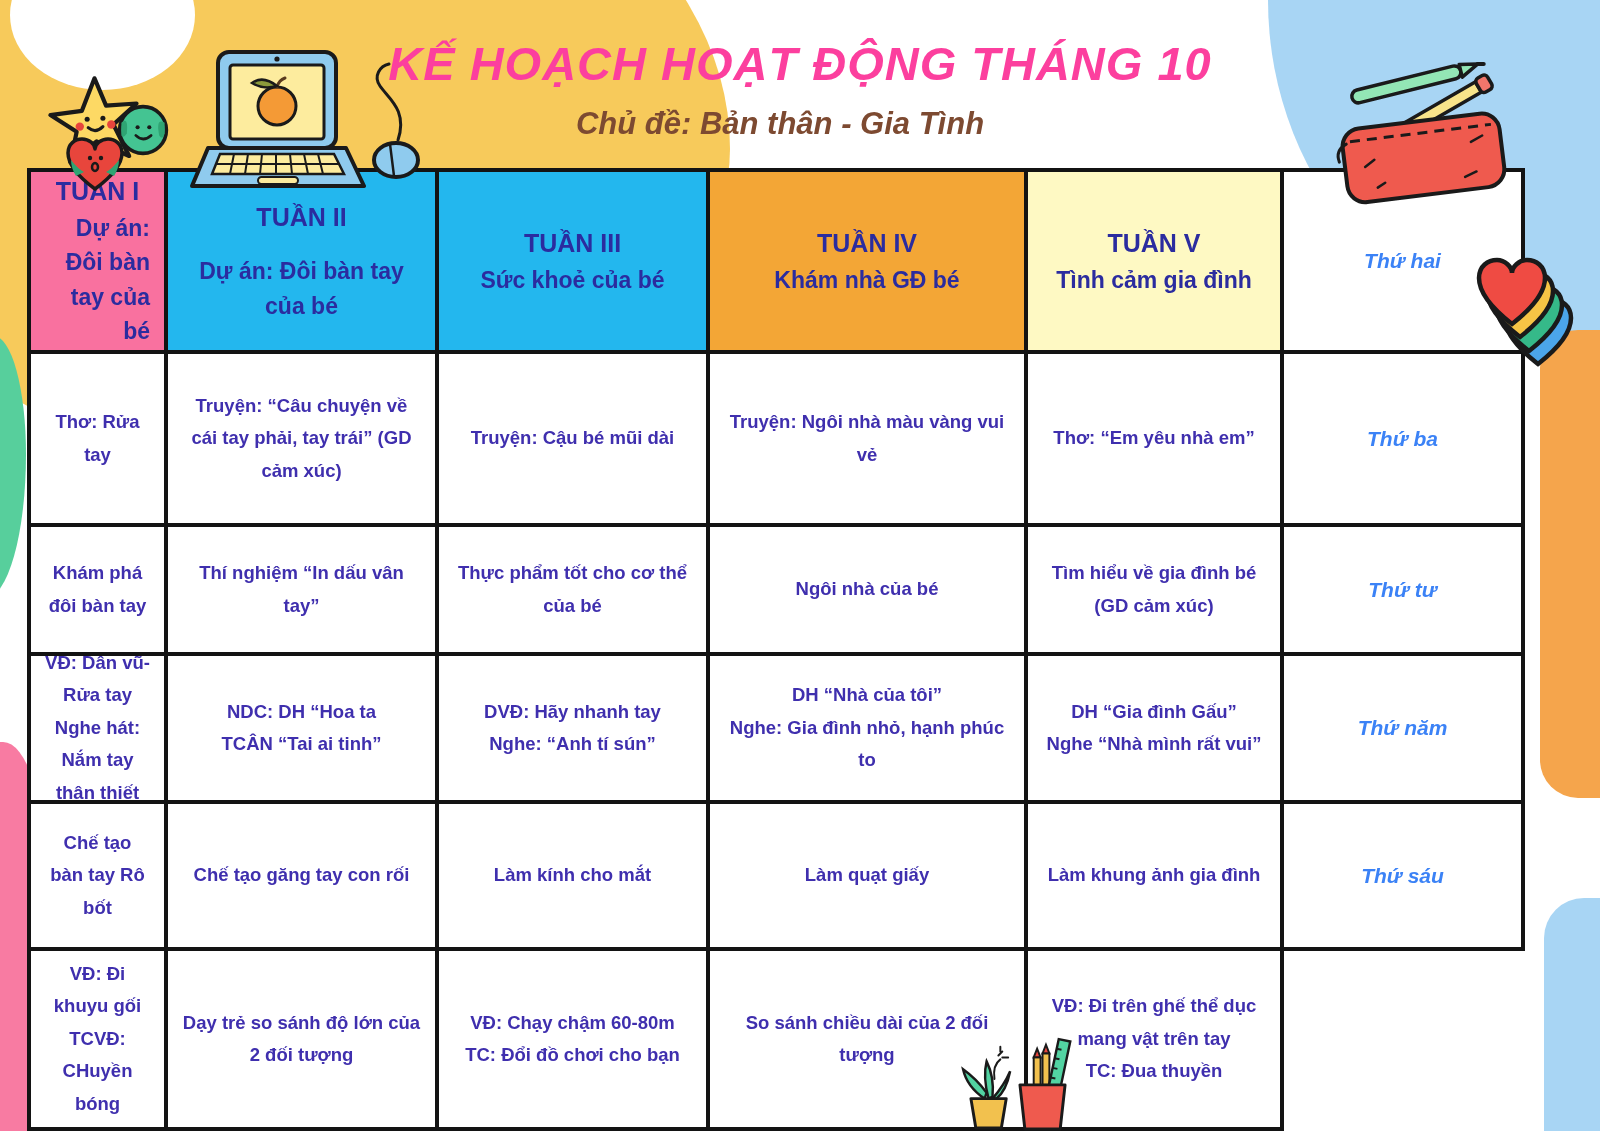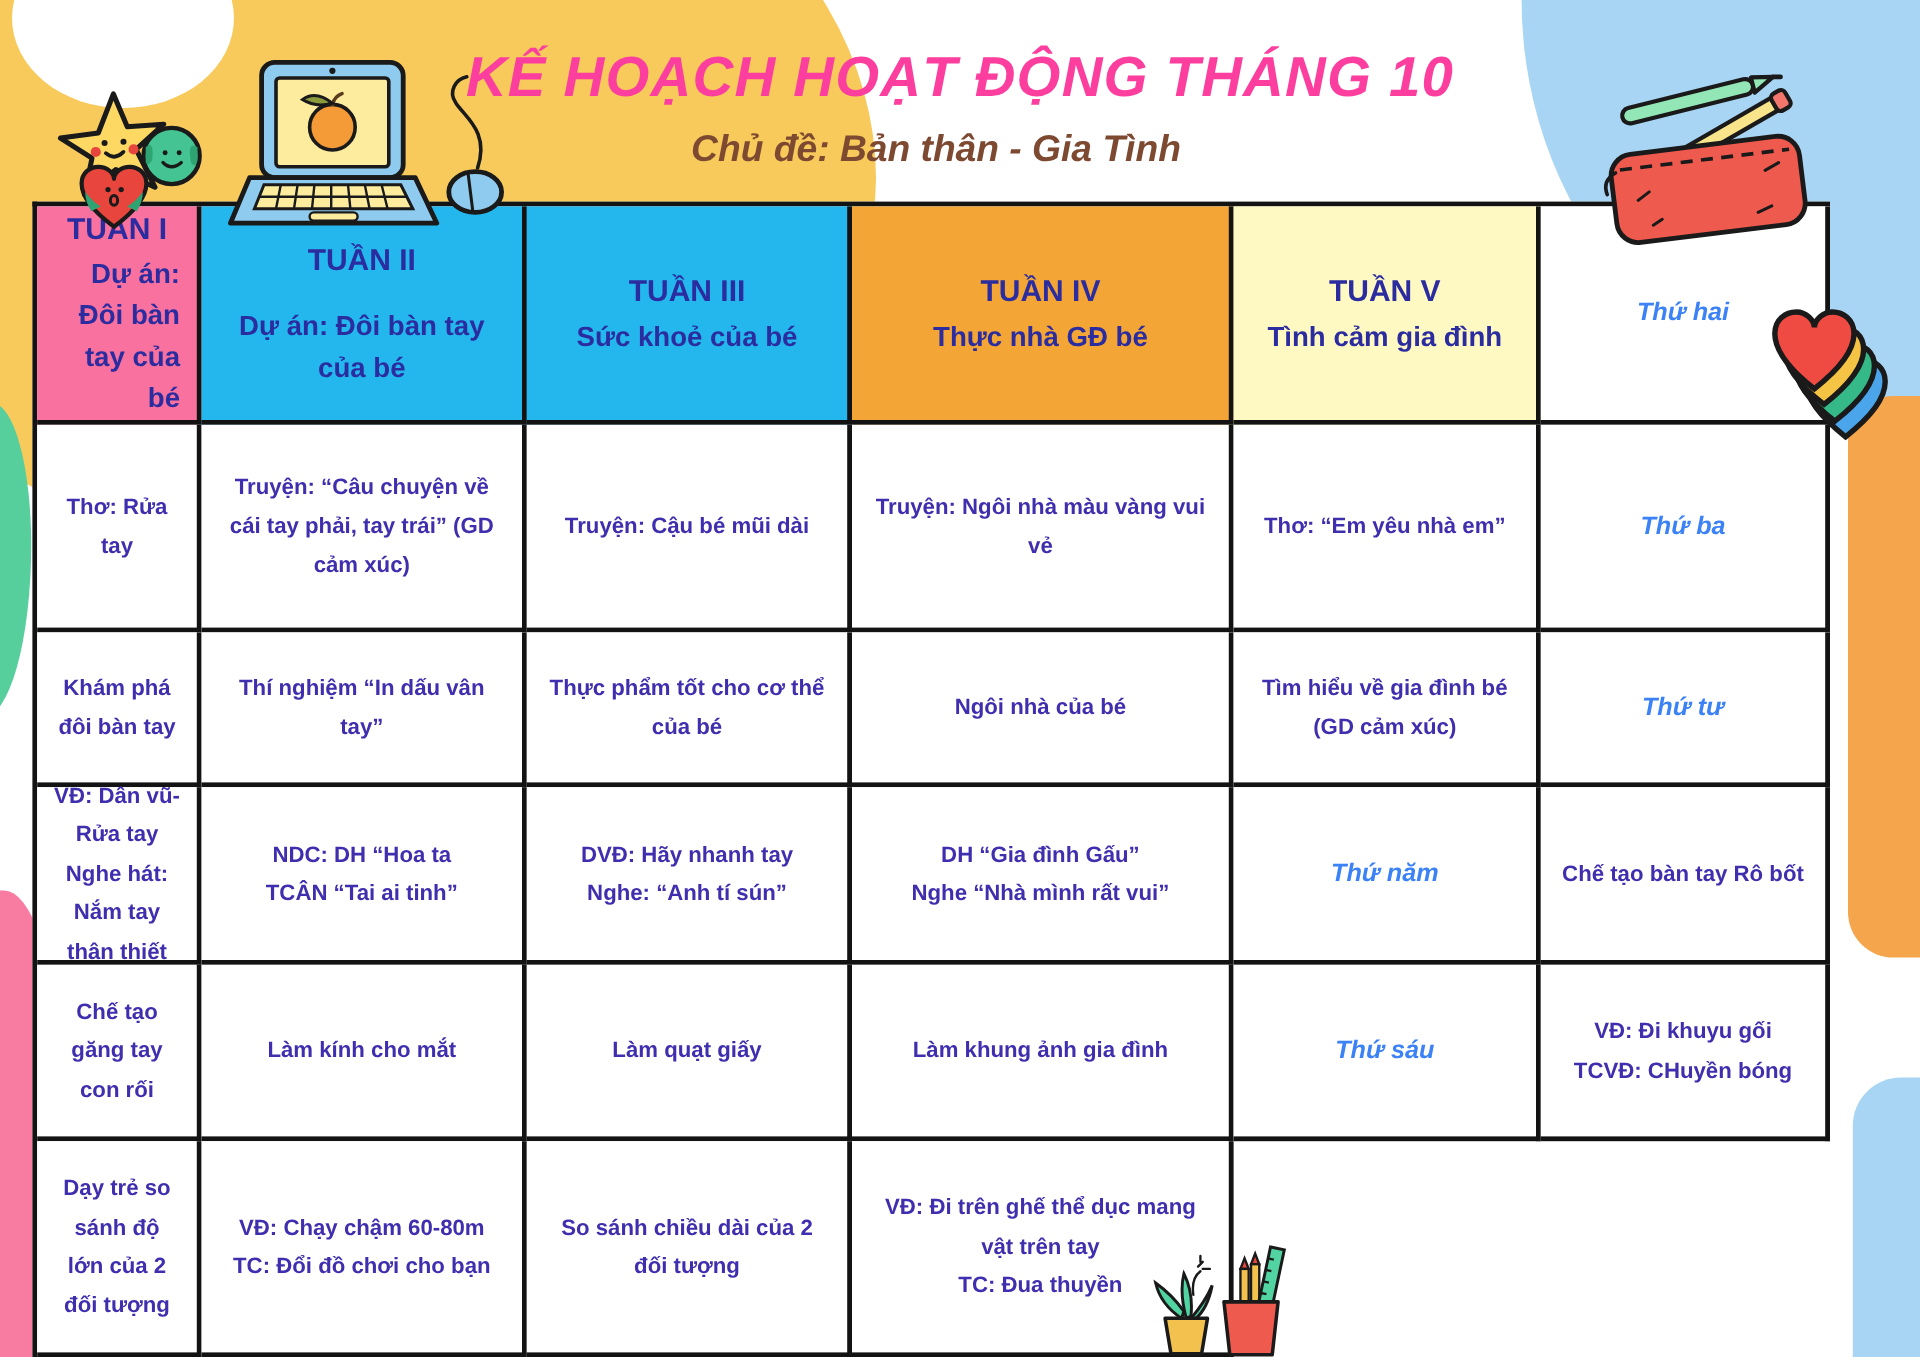--- a/index.html
+++ b/index.html
@@ -77,21 +77,21 @@
     <div class="cell th w2">
       <div class="wlabel">TUẦN II</div>
       <div class="wsub">Dự án: Đôi bàn tay của bé</div>
     </div>
     <div class="cell th w3">
       <div class="wlabel">TUẦN III</div>
       <div class="wsub">Sức khoẻ của bé</div>
     </div>
     <div class="cell th w4">
       <div class="wlabel">TUẦN IV</div>
-      <div class="wsub">Thực nhà GĐ bé</div>
+      <div class="wsub">Khám nhà GĐ bé</div>
     </div>
     <div class="cell th w5">
       <div class="wlabel">TUẦN V</div>
       <div class="wsub">Tình cảm gia đình</div>
     </div>
 
     <div class="cell day">Thứ hai</div>
     <div class="cell body-cell">Thơ: Rửa tay</div>
     <div class="cell body-cell">Truyện: “Câu chuyện về cái tay phải, tay trái” (GD cảm xúc)</div>
     <div class="cell body-cell">Truyện: Cậu bé mũi dài</div>
@@ -106,20 +106,22 @@
     <div class="cell body-cell">Tìm hiểu về gia đình bé
 (GD cảm xúc)</div>
 
     <div class="cell day">Thứ tư</div>
     <div class="cell body-cell">VĐ: Dân vũ-Rửa tay
 Nghe hát: Nắm tay thân thiết</div>
     <div class="cell body-cell">NDC: DH “Hoa ta
 TCÂN “Tai ai tinh”</div>
     <div class="cell body-cell">DVĐ: Hãy nhanh tay
 Nghe: “Anh tí sún”</div>
+    <div class="cell body-cell">DH “Nhà của tôi”
+Nghe: Gia đình nhỏ, hạnh phúc to</div>
     <div class="cell body-cell">DH “Gia đình Gấu”
 Nghe “Nhà mình rất vui”</div>
 
     <div class="cell day">Thứ năm</div>
     <div class="cell body-cell">Chế tạo bàn tay Rô bốt</div>
     <div class="cell body-cell">Chế tạo găng tay con rối</div>
     <div class="cell body-cell">Làm kính cho mắt</div>
     <div class="cell body-cell">Làm quạt giấy</div>
     <div class="cell body-cell">Làm khung ảnh gia đình</div>
 

